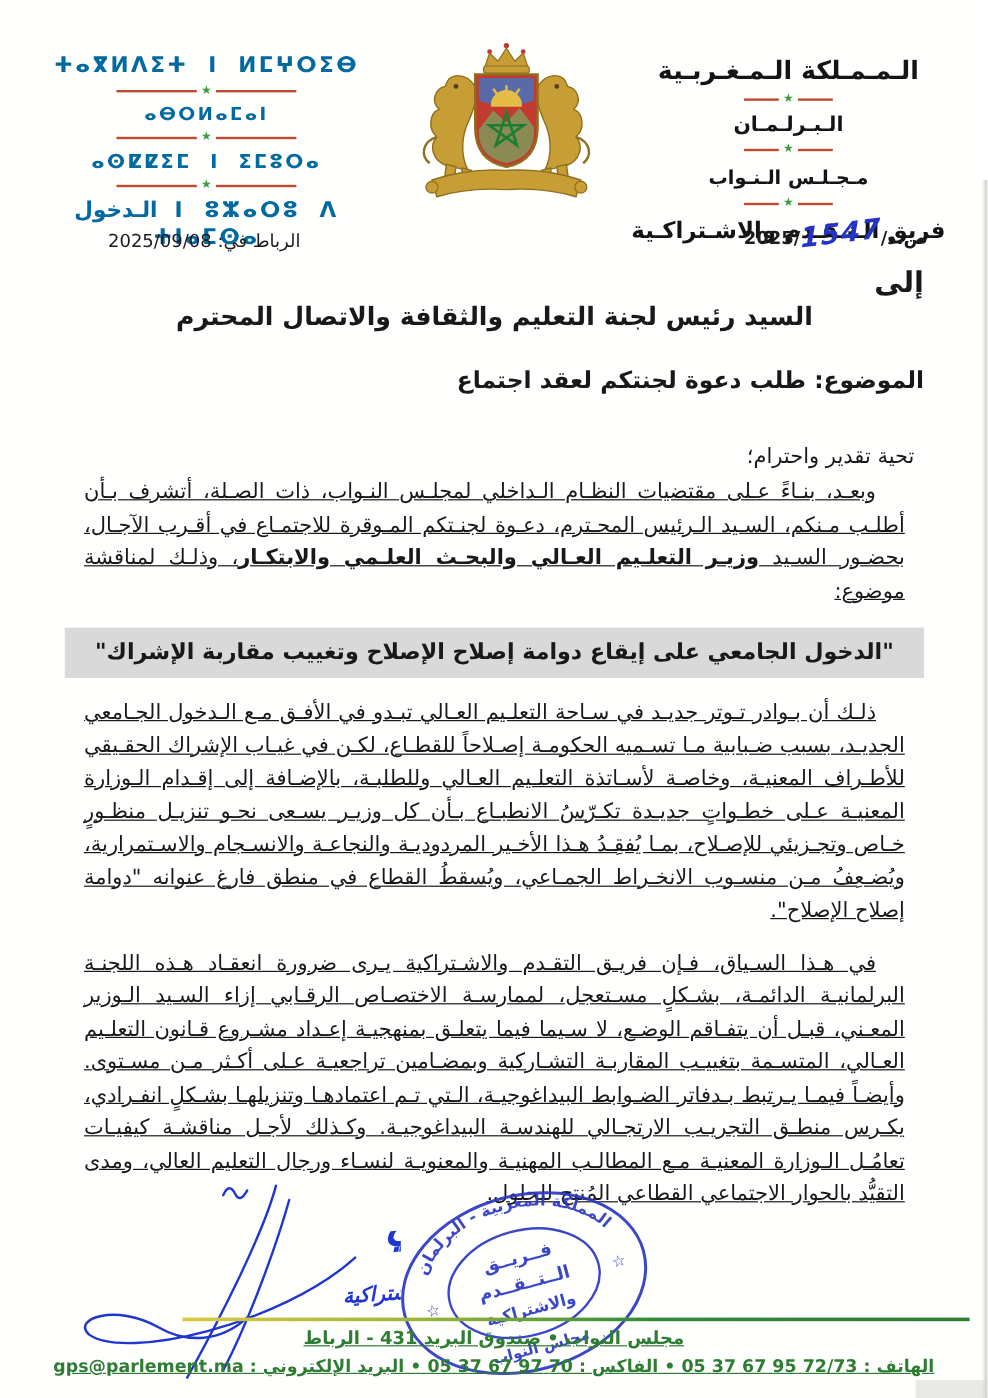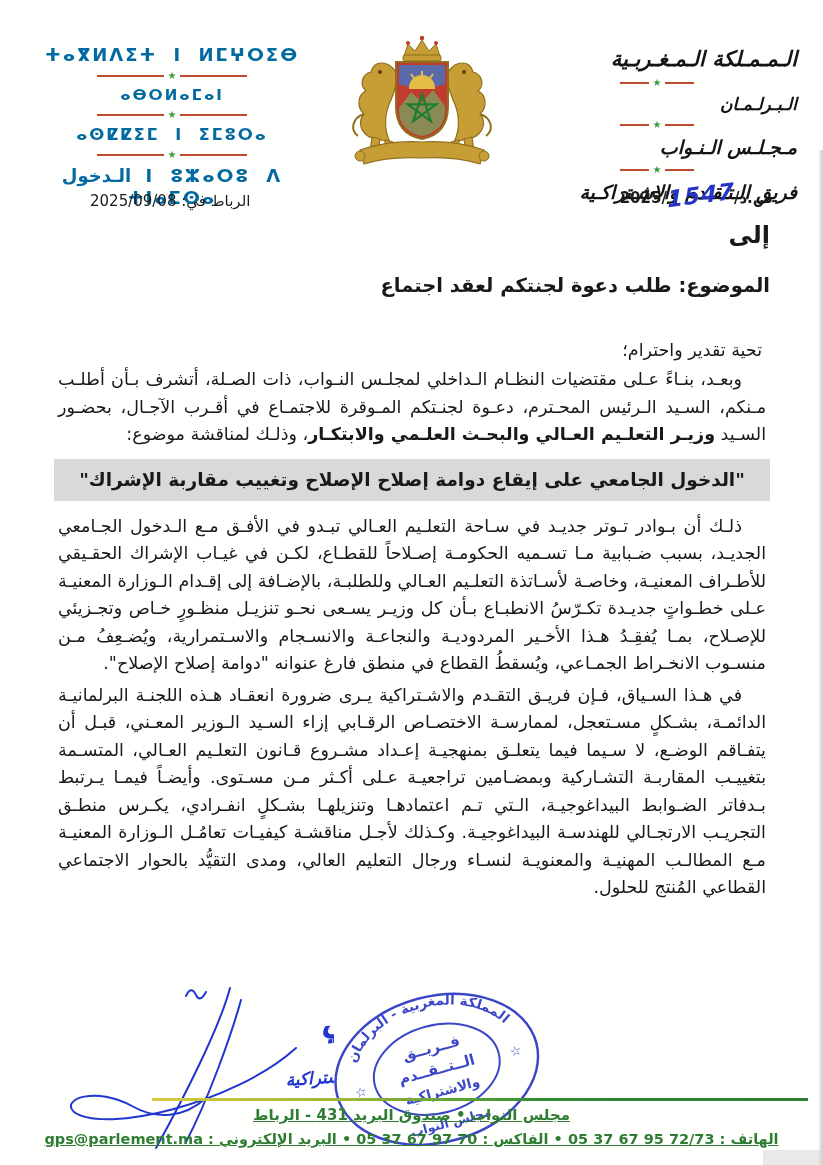--- a/index.html
+++ b/index.html
@@ -11,42 +11,42 @@
   .t1{font-size:18px;line-height:22px;}
   .t2{font-size:15px;line-height:19px;}
   .t3{font-size:16px;line-height:20px;}
   .t4{font-size:18px;line-height:22px;}
   .sep{display:flex;align-items:center;justify-content:center;margin:5px auto;}
   .sep-w{width:150px;}
   .sep-n{width:74px;}
   .sep .bar{flex:1;height:2px;background:#bf4b2e;}
   .sep .star{font-size:10px;line-height:10px;color:#3f9b3f;margin:0 4px;}
   
-  .arabic-block{position:absolute;right:26px;top:46px;width:280px;direction:rtl;font-style:italic;}
+  .arabic-block{position:absolute;right:26px;top:46px;width:280px;text-align:center;direction:rtl;}
   .a-line{font-weight:bold;color:#141414;}
   .a1{font-size:21px;line-height:27px;}
   .a2{font-size:17px;line-height:22px;}
-  .a3{font-size:19px;line-height:25px;}
+  .a3{font-size:16px;line-height:25px;}
   .a4{font-size:19px;line-height:25px;margin-top:2px;}
   
   .serial-line{position:absolute;right:50px;top:188px;display:flex;direction:ltr;align-items:center;
                font-size:15px;font-weight:bold;color:#1b1b1b;margin-left:36px;}
   .handwritten{font-size:23px;font-style:italic;font-weight:bold;color:#2434c4;
                transform:rotate(-7deg) skewX(-6deg);display:inline-block;margin:-6px -1px 0 0;letter-spacing:1px;}
   .place-date{position:absolute;left:90px;top:192px;font-size:15px;direction:rtl;color:#1b1b1b;}
   
   .emblem-wrap{position:absolute;left:344px;top:32px;width:156px;height:158px;}
   
   .content{position:absolute;left:54px;top:222px;width:716px;direction:rtl;
            font-size:17.5px;line-height:27.5px;color:#191919;}
   .to-line{text-align:right;font-weight:bold;font-size:24px;line-height:27px;}
   .recipient{text-align:center;font-weight:bold;font-size:21px;line-height:31px;}
   .subject{text-align:right;font-weight:bold;font-size:19.5px;margin-top:23px;}
   .greeting{margin-top:37px;padding-right:8px;}
-  .para{margin:4px;text-align:justify;text-indent:24px;}
+  .para{margin:16px;text-align:justify;text-indent:24px;text-decoration:underline;}
   .p1{margin-top:2px;}
   .bold-inline{font-weight:bold;}
   .highlight{margin:10px 0 12px;background:#d9d9d9;font-weight:bold;font-size:18.5px;
              text-align:center;padding:8px 6px;line-height:26px;}
   .closing{margin-top:2px;text-align:right;padding-right:24px;}
   
   .signature{position:absolute;left:34px;top:982px;width:300px;height:172px;}
   .stamp-wrap{position:absolute;left:322px;top:976px;width:232px;height:188px;
               transform:rotate(-15deg);opacity:.92;}
   
@@ -150,20 +150,21 @@
   <div class="serial-line">
     <span>2025/</span>
     <span class="handwritten">1547</span>
     <span>/ص.د</span>
   </div>
 
   <div class="place-date">الرباط في: 2025/09/08</div>
 
   <div class="content">
     <div class="to-line">إلى</div>
+    <div class="recipient">السيد رئيس لجنة التعليم والثقافة والاتصال المحترم</div>
     <div class="subject">الموضوع: طلب دعوة لجنتكم لعقد اجتماع</div>
     <div class="greeting">تحية تقدير واحترام؛</div>
     <p class="para p1"><span>وبعـد، بنـاءً عـلى مقتضيات النظـام الـداخلي لمجلـس النـواب، ذات الصـلة، أتشرف بـأن أطلـب مـنكم، السـيد الـرئيس المحـترم، دعـوة لجنـتكم المـوقرة للاجتمـاع في أقـرب الآجـال، بحضـور السـيد </span><span class="bold-inline">وزيـر التعلـيم العـالي والبحـث العلـمي والابتكـار</span><span>، وذلـك لمناقشة موضوع:</span></p>
     <div class="highlight">"الدخول الجامعي على إيقاع دوامة إصلاح الإصلاح وتغييب مقاربة الإشراك"</div>
     <p class="para">ذلـك أن بـوادر تـوتر جديـد في سـاحة التعلـيم العـالي تبـدو في الأفـق مـع الـدخول الجـامعي الجديـد، بسبب ضـبابية مـا تسـميه الحكومـة إصـلاحاً للقطـاع، لكـن في غيـاب الإشراك الحقـيقي للأطـراف المعنيـة، وخاصـة لأسـاتذة التعلـيم العـالي وللطلبـة، بالإضـافة إلى إقـدام الـوزارة المعنيـة عـلى خطـواتٍ جديـدة تكـرّسُ الانطبـاع بـأن كل وزيـر يسـعى نحـو تنزيـل منظـورٍ خـاص وتجـزيئي للإصـلاح، بمـا يُفقِـدُ هـذا الأخـير المردوديـة والنجاعـة والانسـجام والاسـتمرارية، ويُضـعِفُ مـن منسـوب الانخـراط الجمـاعي، ويُسقطُ القطاع في منطق فارغ عنوانه "دوامة إصلاح الإصلاح".</p>
     <p class="para">في هـذا السـياق، فـإن فريـق التقـدم والاشـتراكية يـرى ضرورة انعقـاد هـذه اللجنـة البرلمانيـة الدائمـة، بشـكلٍ مسـتعجل، لممارسـة الاختصـاص الرقـابي إزاء السـيد الـوزير المعـني، قبـل أن يتفـاقم الوضـع، لا سـيما فيما يتعلـق بمنهجيـة إعـداد مشـروع قـانون التعلـيم العـالي، المتسـمة بتغييـب المقاربـة التشـاركية وبمضـامين تراجعيـة عـلى أكـثر مـن مسـتوى. وأيضـاً فيمـا يـرتبط بـدفاتر الضـوابط البيداغوجيـة، الـتي تـم اعتمادهـا وتنزيلهـا بشـكلٍ انفـرادي، يكـرس منطـق التجريـب الارتجـالي للهندسـة البيداغوجيـة. وكـذلك لأجـل مناقشـة كيفيـات تعامُـل الـوزارة المعنيـة مـع المطالـب المهنيـة والمعنويـة لنسـاء ورجال التعليم العالي، ومدى التقيُّد بالحوار الاجتماعي القطاعي المُنتج للحلول.</p>
   </div>
 
   <div class="signature">
     <svg viewBox="0 0 300 172" width="300" height="172">

